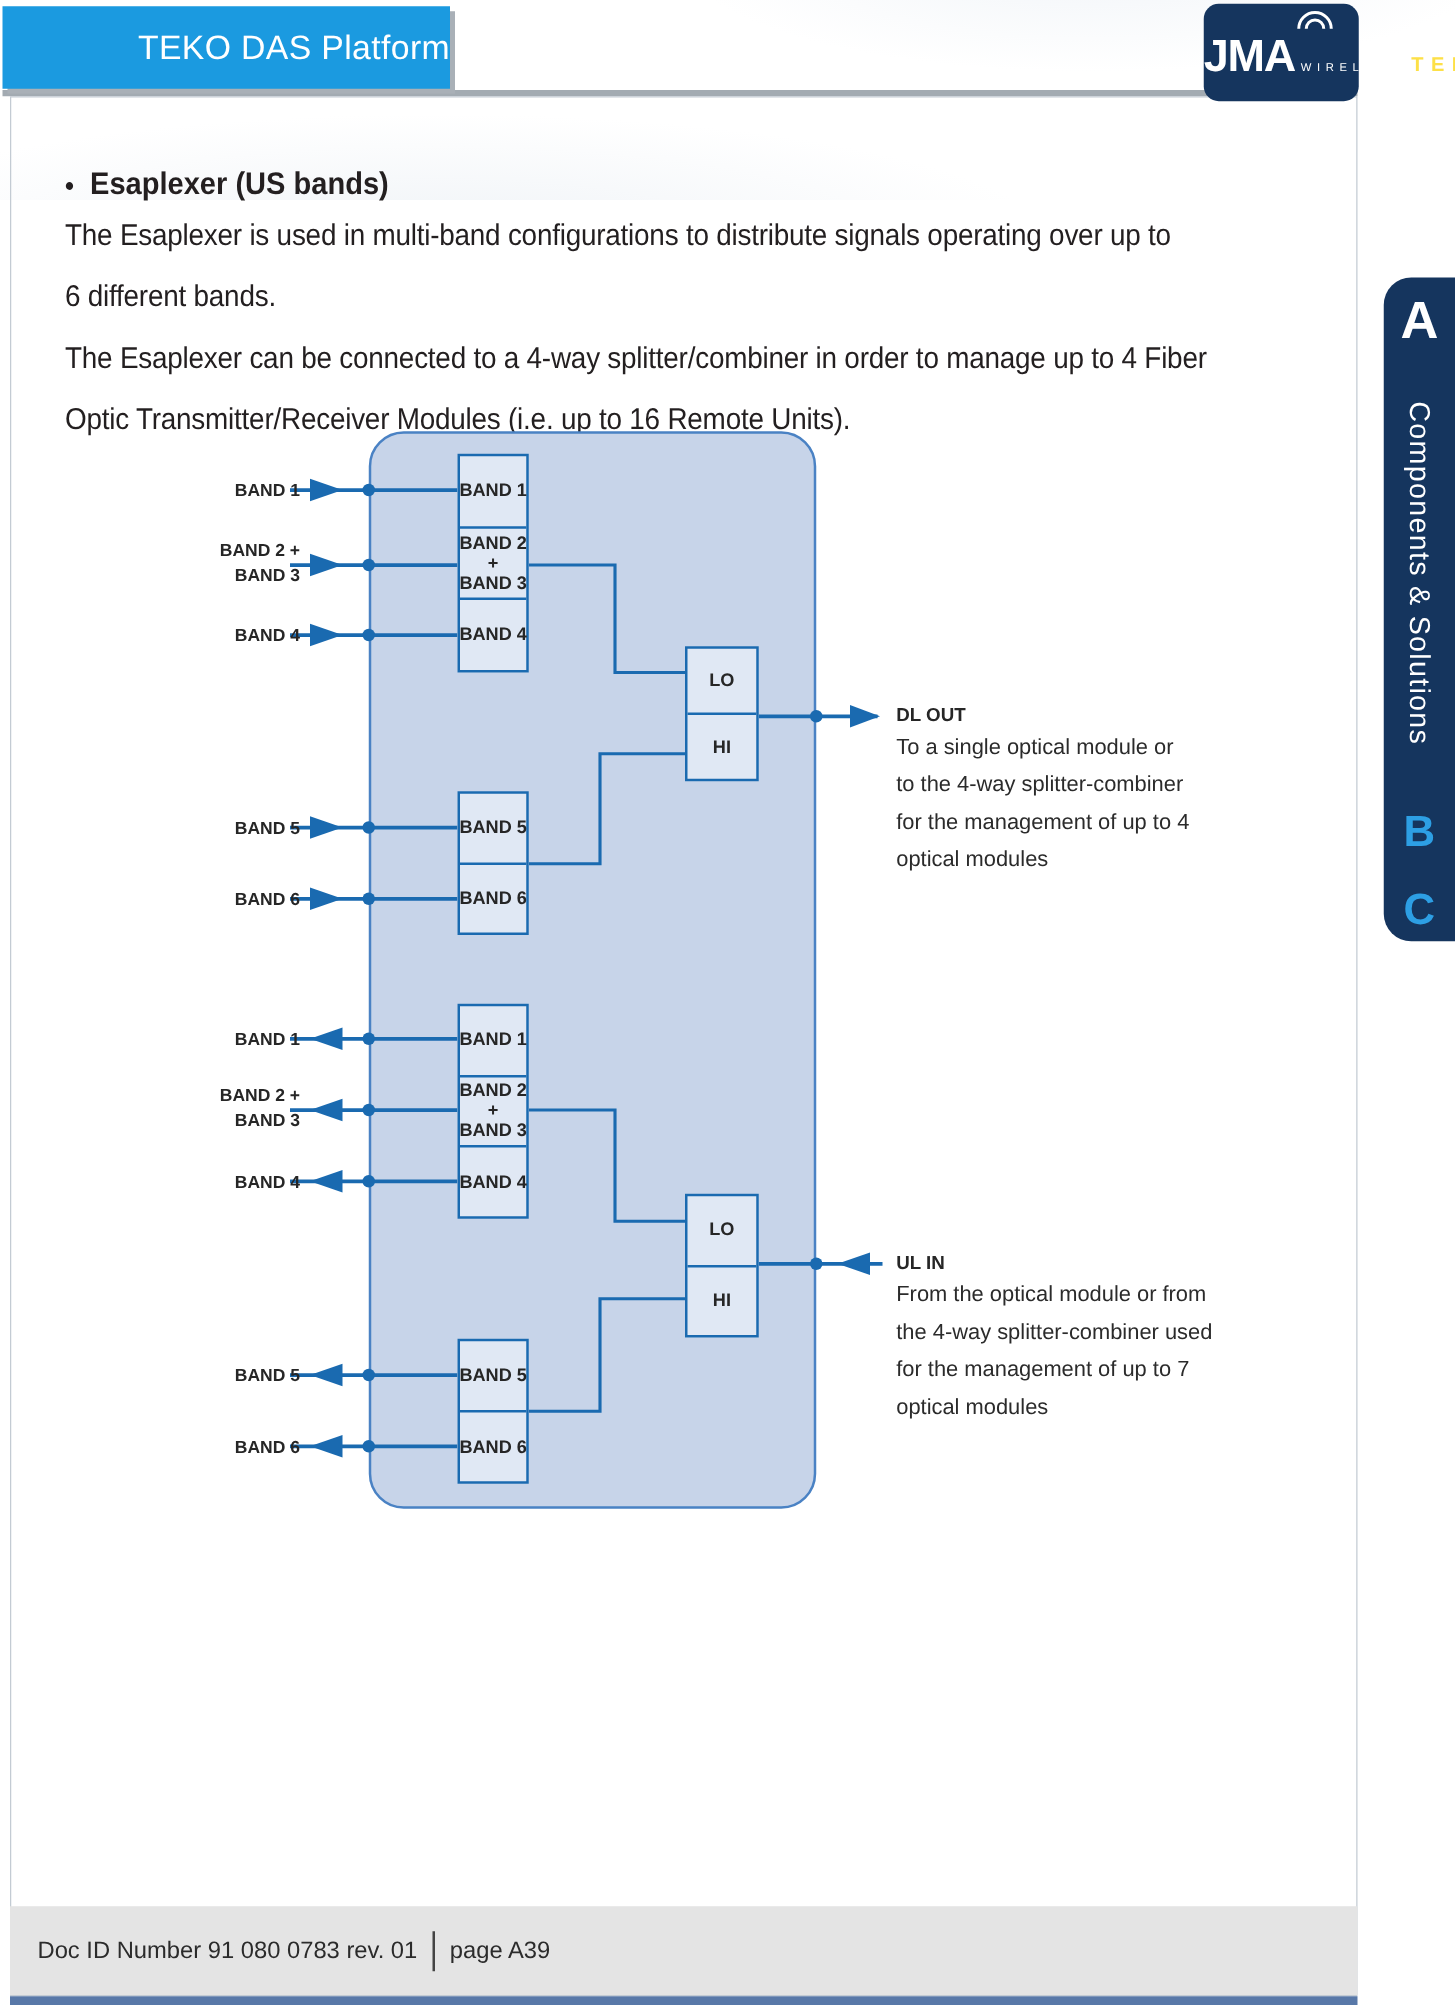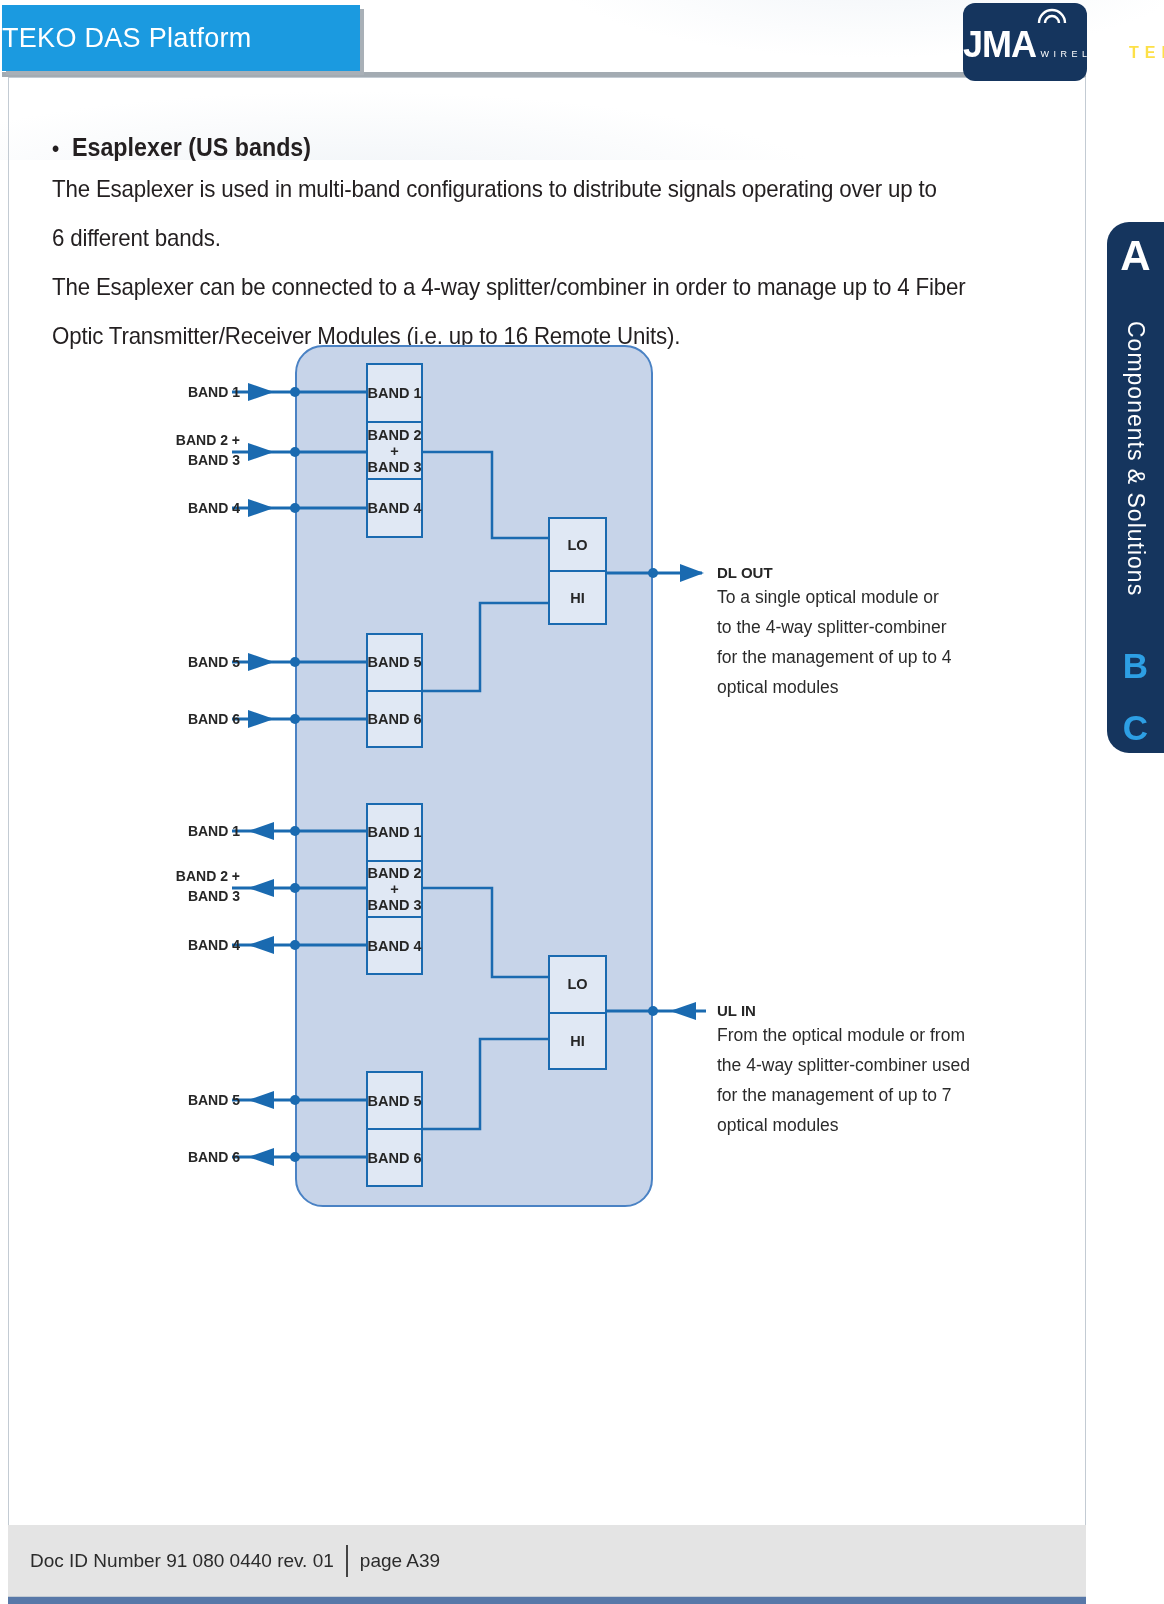--- a/index.html
+++ b/index.html
@@ -25,21 +25,21 @@
   }
   .top-shadow{
     position:absolute;left:2px;top:72px;width:1084px;height:5px;
     background:#a3abb2;
   }
   
   .header-bar{
     position:absolute;left:2px;top:5px;width:358px;height:66px;
     background:#1b9ae0;
     box-shadow:4px 4px 0 #a9b0b7;
-    display:flex;align-items:center;justify-content:flex-start;
+    display:flex;align-items:center;justify-content:flex-end;
   }
   .header-bar .title{
     color:#ffffff;font-size:27px;letter-spacing:.3px;
   }
   
   .logo{
     position:absolute;left:963px;top:3px;width:124px;height:78px;
     background:#15355e;border-radius:12px;
     display:flex;flex-direction:row;align-items:center;
     box-sizing:border-box;padding-top:6px;
@@ -285,18 +285,18 @@
   <div class="ann-lbl" style="top:671px">UL IN</div>
   <div class="ann-desc" style="top:690px">From the optical module or from
 the 4-way splitter-combiner used
 for the management of up to 7
 optical modules</div>
 
 </div>
 
 <div class="footer-bar">
   <span class="right">
-    <span>Doc ID Number 91 080 0440 rev. 01</span>
+    <span>Doc ID Number 91 080 0783 rev. 01</span>
     <span class="divider"></span>
     <span>page A39</span>
   </span>
 </div>
 <div class="bottom-bar"></div>
 
 </body></html>

